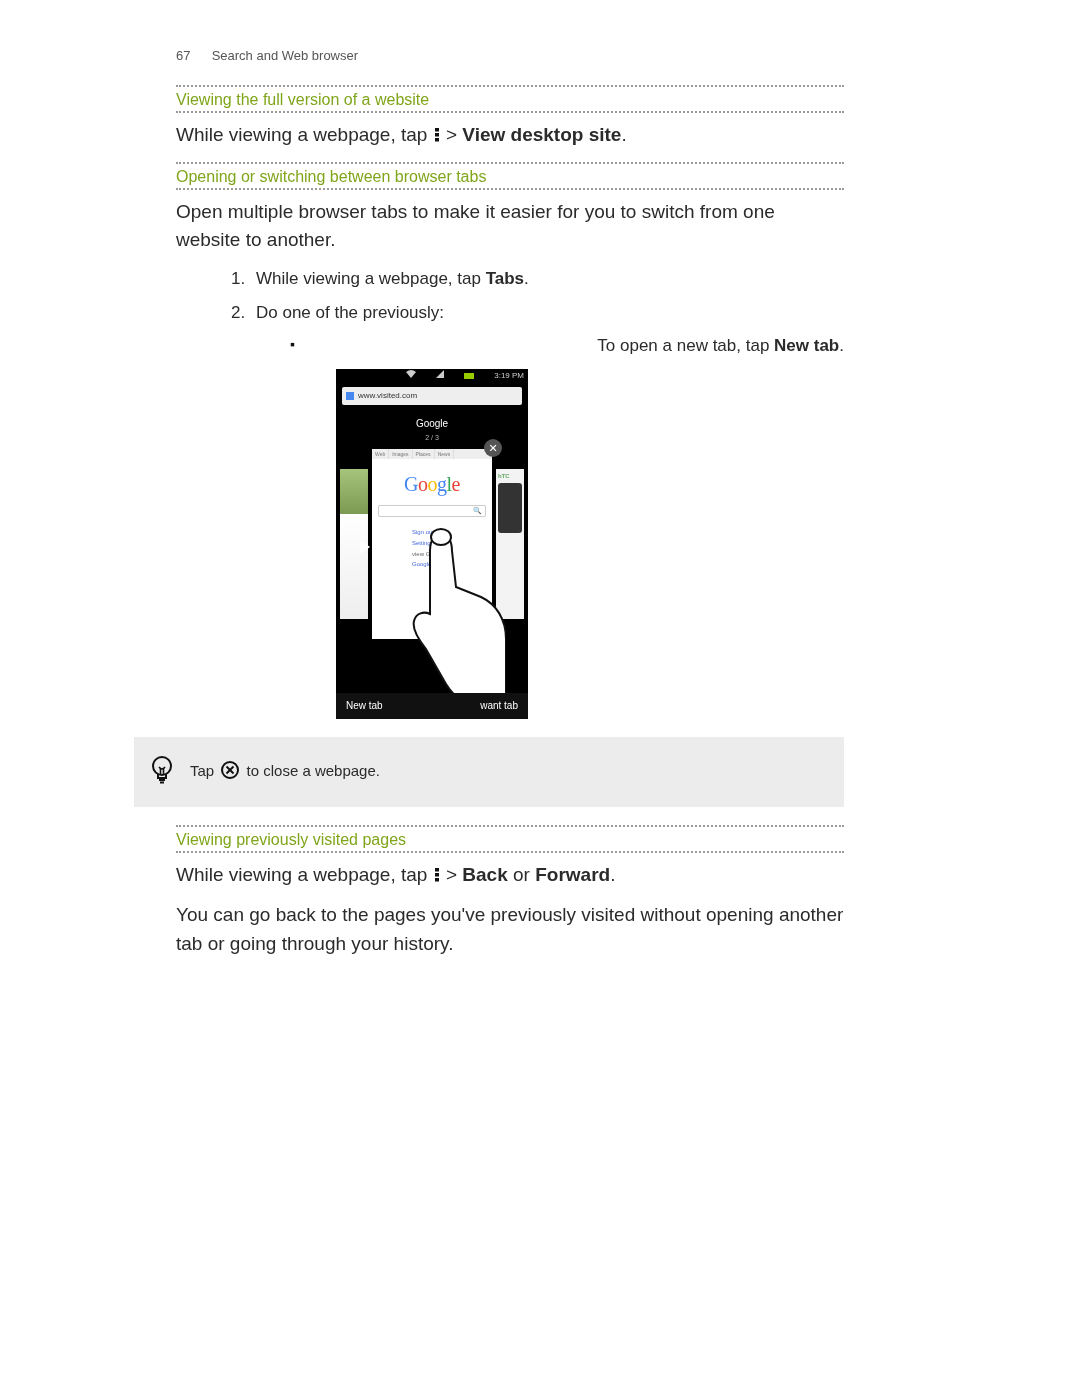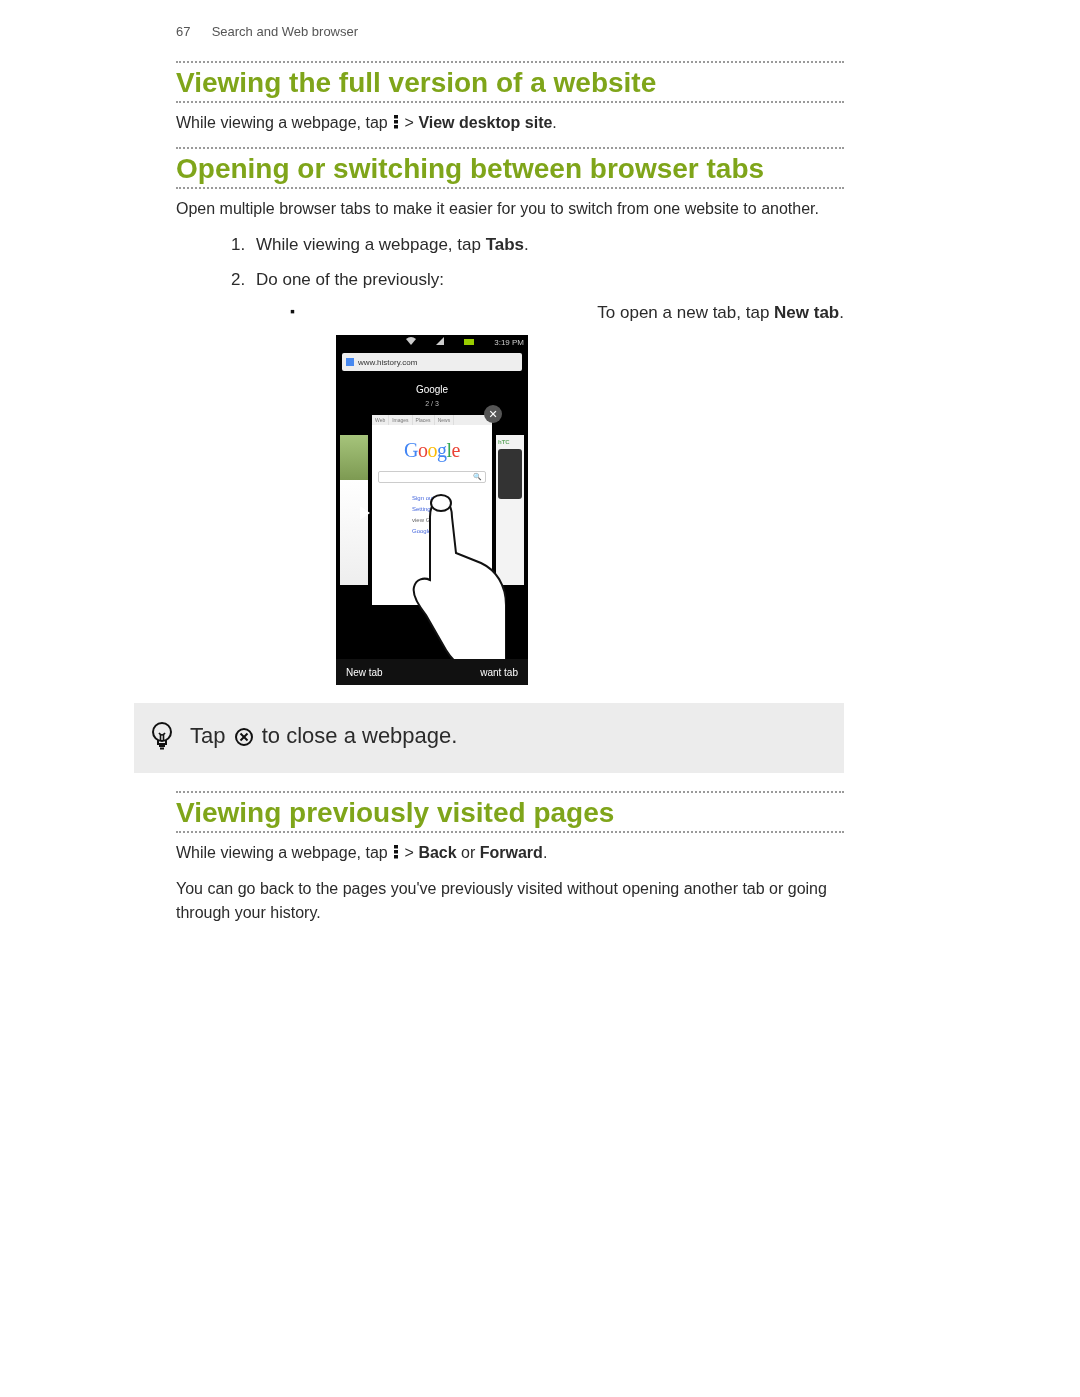--- a/index.html
+++ b/index.html
@@ -1,33 +1,33 @@
 <!DOCTYPE html>
 <html><head>
 <meta charset="utf-8">
 <style>
   * { box-sizing: border-box; margin: 0; padding: 0; }
   html, body { width: 1080px; background: #fff; font-family: Arial, Helvetica, sans-serif; color: #2b2b2b; }
-  .page { padding: 24px 0 0 0; width: 923px; }
+  .page { padding: 48px 0 0 0; width: 923px; }
   .content { margin-left: 176px; width: 668px; }
   .header-line { font-size: 13px; color: #555; margin-bottom: 22px; }
   .pg-num { display: inline-block; width: 32px; }
   .dotted-rule { border: none; border-top: 2px dotted #9a9a9a; margin: 10px 0 4px 0; }
-  h3.section { font-size: 28px; font-weight: 700; color: #7fa51a; margin: 2px 0 8px 0; border-bottom: 2px dotted #9a9a9a; padding-bottom: 2px; }
-  p.body { font-size: 16px; line-height: 1.5; margin: 6px 0 10px 0; }
+  h3.section { font-size: 16px; font-weight: 400; color: #7fa51a; margin: 2px 0 8px 0; border-bottom: 2px dotted #9a9a9a; padding-bottom: 2px; }
+  p.body { font-size: 19px; line-height: 1.5; margin: 6px 0 10px 0; }
   .bold { font-weight: 700; }
   ol.steps { list-style: decimal; margin: 10px 0 10px 44px; font-size: 17px; line-height: 1.7; }
   ol.steps > li { padding-left: 6px; margin-bottom: 6px; margin-left: 30px; }
   ul.bullets { list-style: none; margin: 6px 0 10px 34px; font-size: 17px; line-height: 1.45; }
   ul.bullets > li { position: relative; padding-left: 20px; margin-bottom: 4px; text-align: right; }
   ul.bullets > li::before { content: "\25AA"; position: absolute; left: 0; top: 0; font-size: 14px; color: #111; }
   .overflow-icon { display: inline-block; vertical-align: -2px; }
   .tip-box { background: #ececec; margin: 18px 0 18px -42px; width: 710px; padding: 18px 18px 18px 0; display: flex; align-items: center; }
   .tip-icon-wrap { width: 56px; text-align: center; flex-shrink: 0; }
-  .tip-text { font-size: 22px; }
+  .tip-text { font-size: 15px; }
   .close-circle-icon { display: inline-block; vertical-align: -4px; margin: 0 2px; }
 
   
   .phone-wrap { margin: 10px 0 14px 80px; }
   .phone { width: 192px; height: 350px; background: #000; position: relative; overflow: hidden; font-size: 9px; color: #fff; }
   .status-bar { height: 14px; background: #000; display: flex; justify-content: flex-end; align-items: center; gap: 20px; padding: 0 4px; font-size: 8px; color: #ccc; }
   .status-bar .batt { width: 10px; height: 6px; border: 1px solid #9c0; background: #9c0; }
   .url-bar { height: 18px; margin: 4px 6px; background: #eee; color: #333; font-size: 8px; display: flex; align-items: center; padding: 0 4px; border-radius: 2px; }
   .url-bar .favicon { width: 8px; height: 8px; background: #4889f0; margin-right: 4px; }
   .tab-label { text-align: center; font-size: 10px; margin-top: 10px; }
@@ -104,21 +104,21 @@
               <span>
                 <svg width="8" height="8" viewBox="0 0 8 8">
                     <path d="M0 8 L8 8 L8 0 Z" fill="#ccc"></path>
                   </svg>
               </span>
               <span class="batt"></span>
               <span>3:19 PM</span>
             </div>
             <div class="url-bar">
               <span class="favicon"></span>
-              <span>www.history.com</span>
+              <span>www.visited.com</span>
             </div>
             <div class="tab-label">Google</div>
             <div class="tab-count">2 / 3</div>
 
             <div class="cards-row">
               <div class="side-card left"></div>
               <div class="center-card">
                 <div class="close-btn">✕</div>
                 <div class="tabs-mini">
                   <span>Web</span>

